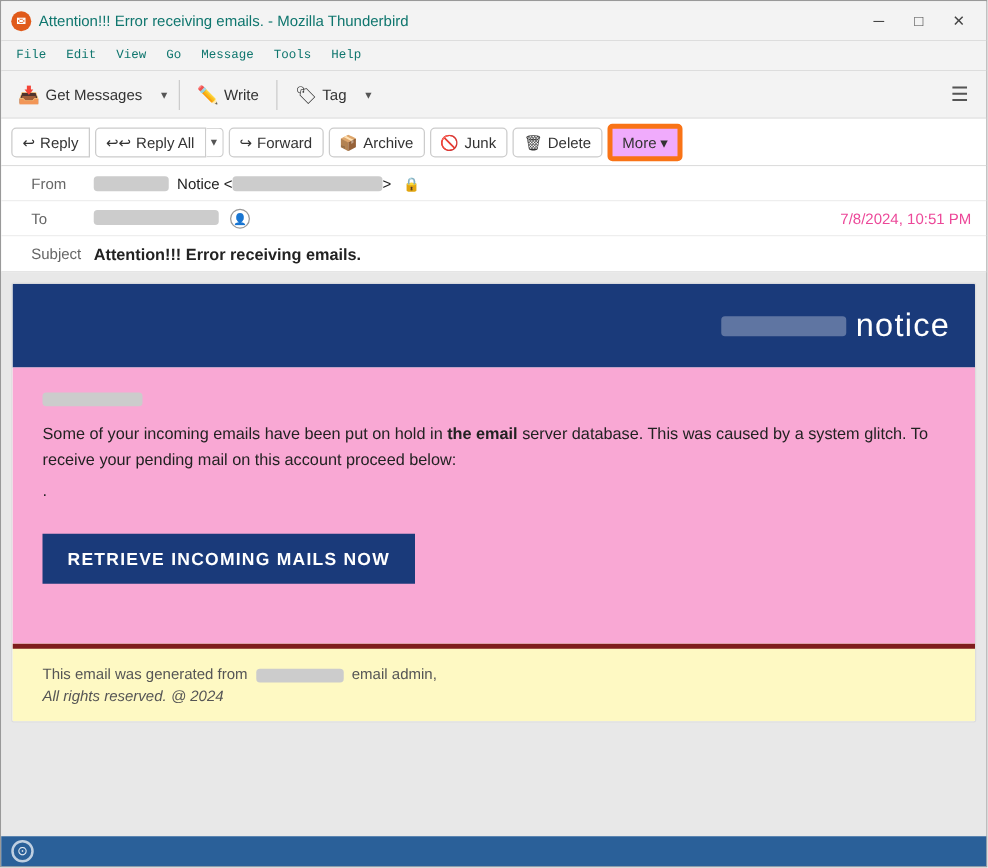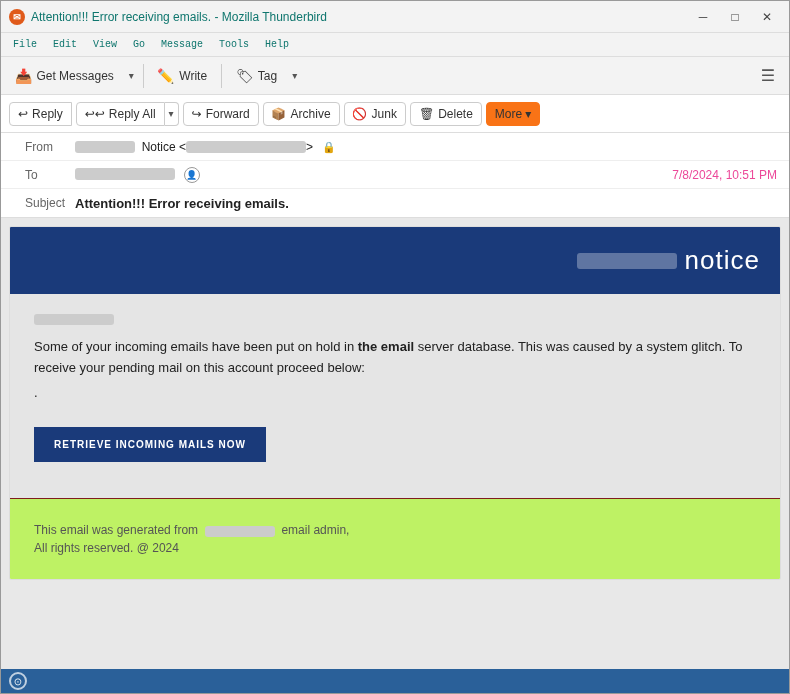--- a/index.html
+++ b/index.html
@@ -158,22 +158,22 @@
       display: flex;
     }
     .action-btn-group .action-btn {
       border-radius: 4px 0 0 4px;
     }
     .more-btn {
       display: flex;
       align-items: center;
       gap: 3px;
       padding: 4px 8px;
-      border: 1px solid #f97316;
-      background: #f97316;
+      border: 4px solid #f97316;
+      background: #f0abfc;
       cursor: pointer;
       border-radius: 4px;
       font-size: 12px;
       color: #333;
     }
 
     
     .email-header {
       background: white;
       border-bottom: 1px solid #ddd;
@@ -287,21 +287,21 @@
       color: white;
       font-size: 26px;
       font-weight: 300;
       letter-spacing: 1px;
     }
 
     .email-body-content {
       padding: 20px 24px;
       position: relative;
       z-index: 1;
-      background: #e5e5e5;
+      background: #f9a8d4;
     }
 
     .company-blurred {
       display: inline-block;
       background: #ccc;
       border-radius: 3px;
       height: 11px;
       width: 80px;
       vertical-align: middle;
       margin-bottom: 12px;
@@ -317,48 +317,49 @@
     .body-text .dot {
       display: block;
       margin-top: 4px;
     }
 
     .retrieve-btn {
       display: inline-block;
       background: #1a3a7a;
       color: white;
       padding: 12px 20px;
-      font-size: 10px;
+      font-size: 14px;
       font-weight: bold;
       letter-spacing: 1px;
       text-transform: uppercase;
       border: none;
       cursor: pointer;
       margin-top: 8px;
-      margin-bottom: 16px;
+      margin-bottom: 28px;
     }
 
     .email-footer {
-      padding: 24px 24px;
-      border-top: 1px solid #7f1d1d;
+      padding: 13px 24px;
+      border-top: 4px solid #7f1d1d;
       font-size: 12px;
       color: #555;
       position: relative;
       z-index: 1;
-      background: #bef264;
+      background: #fef9c3;
     }
     .footer-blurred {
       display: inline-block;
       background: #ccc;
       border-radius: 3px;
       height: 11px;
       width: 70px;
       vertical-align: middle;
     }
     .footer-italic {
+      font-style: italic;
       margin-top: 4px;
     }
 
     
     .status-bar {
       background: #2a6099;
       height: 24px;
       display: flex;
       align-items: center;
       padding: 0 8px;

